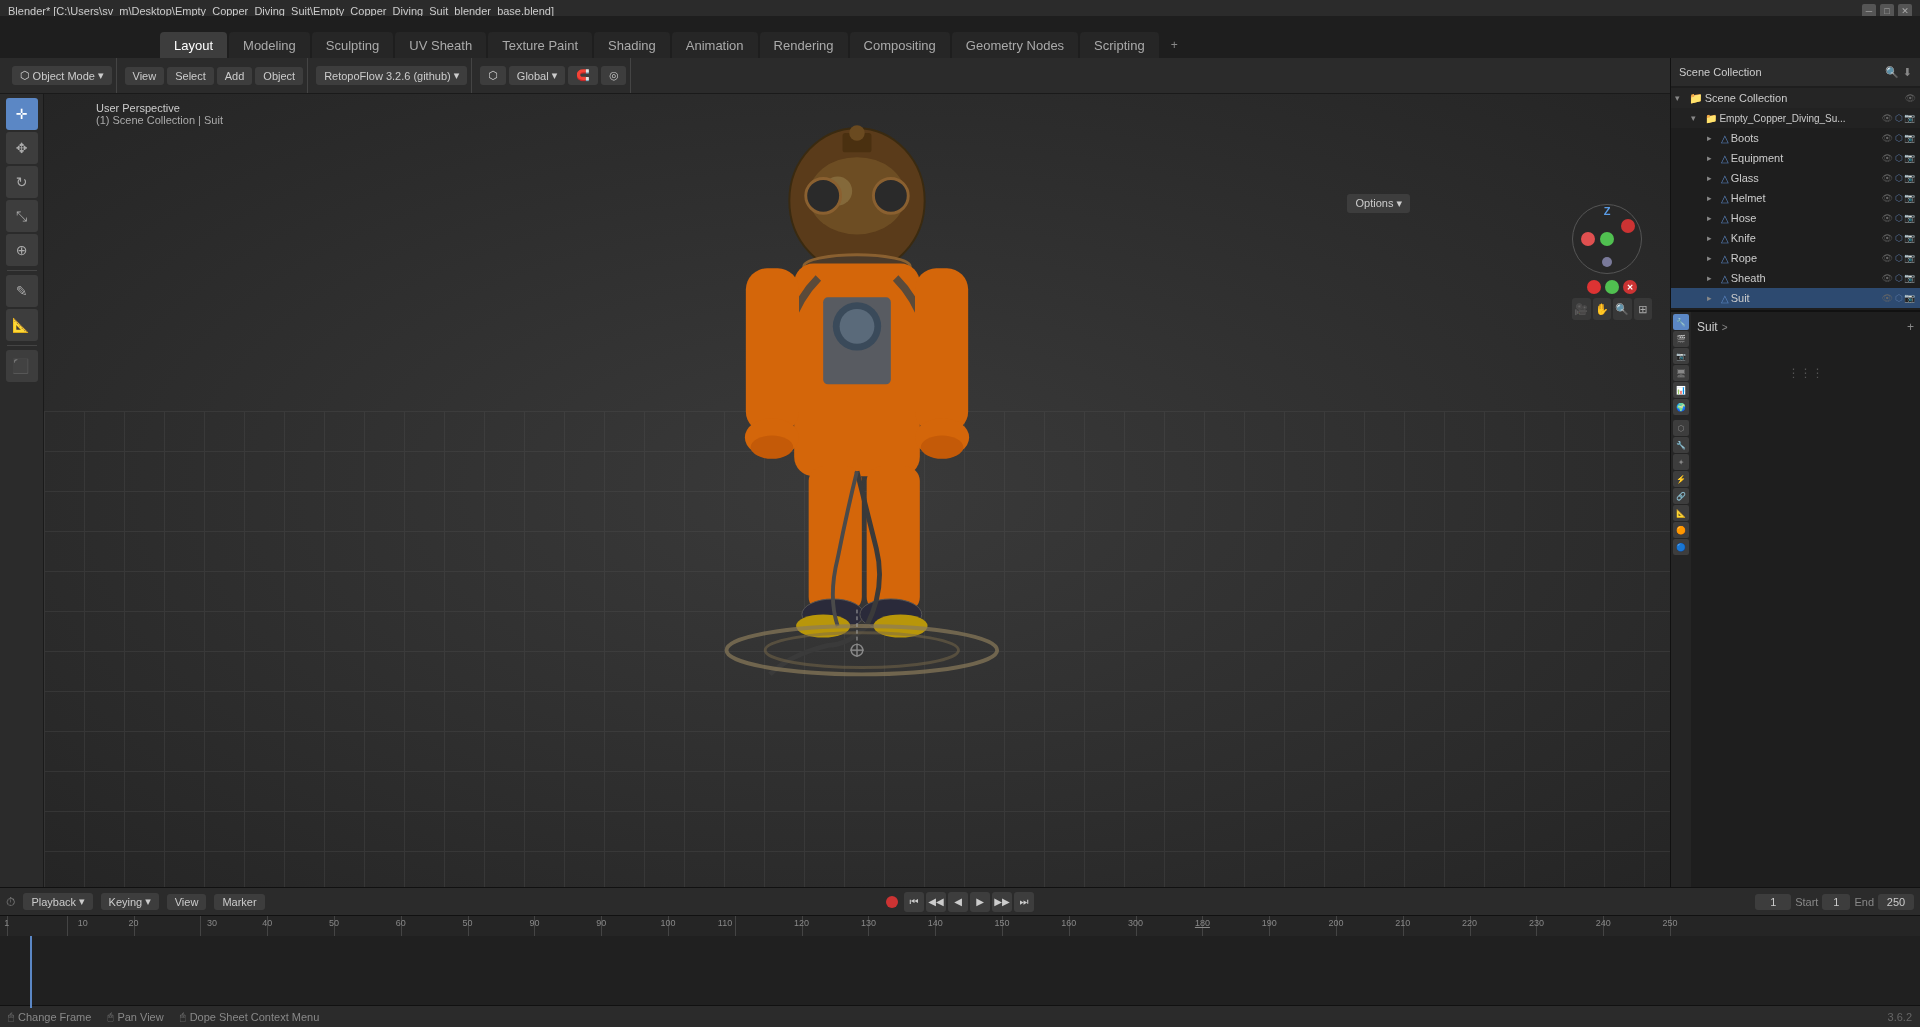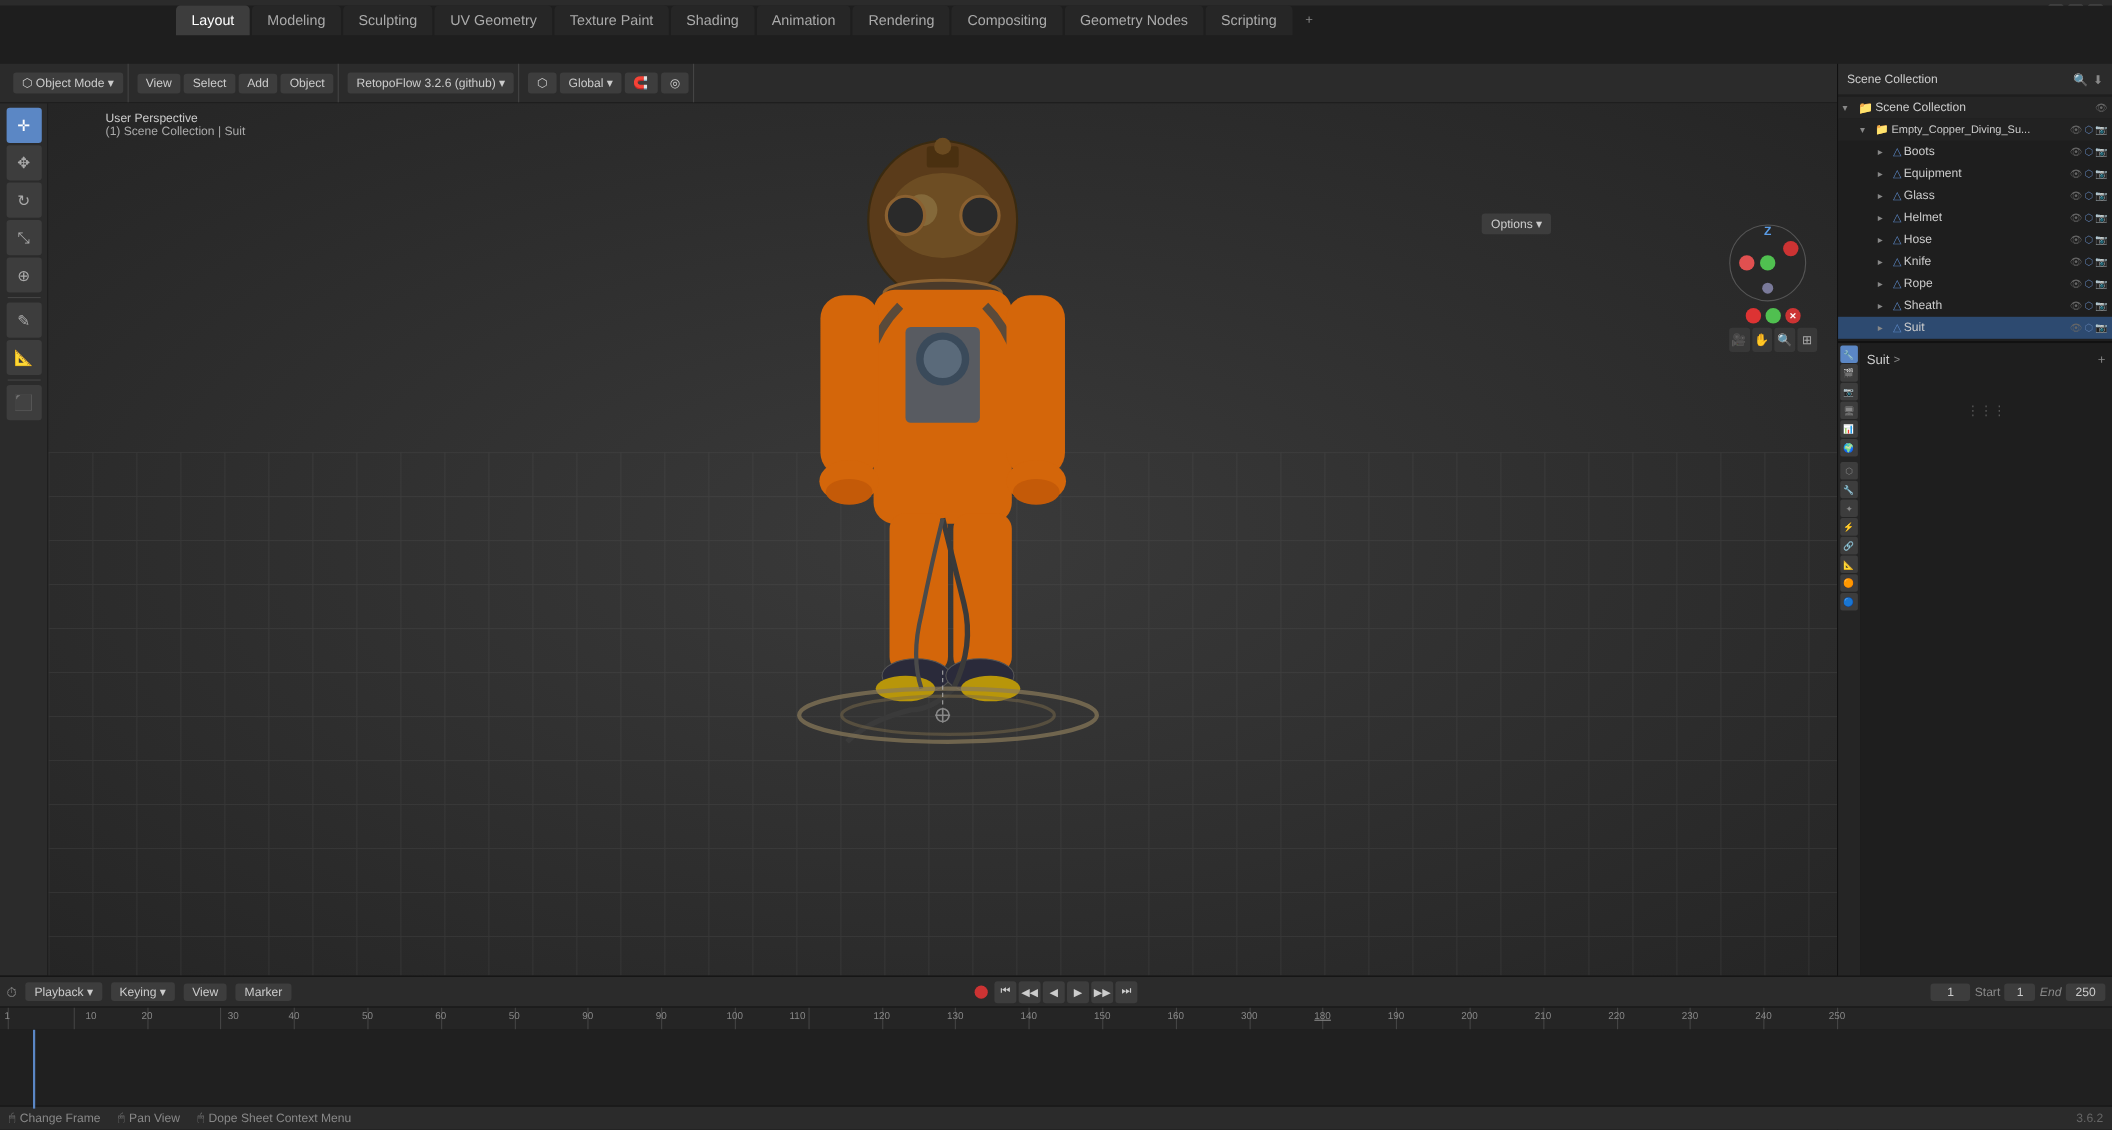--- a/index.html
+++ b/index.html
@@ -97,26 +97,26 @@
 
 <div id="menubar" style="top: 22px;">
   <div class="blender-logo">🔵</div>
   <div class="menu-item">File</div>
   <div class="menu-item">Edit</div>
   <div class="menu-item">Render</div>
   <div class="menu-item">Window</div>
   <div class="menu-item">Help</div>
 </div>
 
-<div id="workspacetabs" style="top: 5px; padding-top: 0; height: 58px; align-items: flex-start; padding-left: 160px; background: #1e1e1e;">
+<div id="workspacetabs" style="top: 16px; padding-top: 0; height: 58px; align-items: center; padding-left: 160px; background: #1e1e1e;">
 
   <div class="tab active">Layout</div>
   <div class="tab">Modeling</div>
   <div class="tab">Sculpting</div>
-  <div class="tab">UV Geometry</div>
+  <div class="tab">UV Sheath</div>
   <div class="tab">Texture Paint</div>
   <div class="tab">Shading</div>
   <div class="tab">Animation</div>
   <div class="tab">Rendering</div>
   <div class="tab">Compositing</div>
   <div class="tab">Geometry Nodes</div>
   <div class="tab">Scripting</div>
   <div class="tab-add">+</div>
 </div>
 
@@ -435,21 +435,21 @@
       <div class="play-btn">◀</div>
       <div class="play-btn">▶</div>
       <div class="play-btn">▶▶</div>
       <div class="play-btn">⏭</div>
     </div>
 
     <div style="margin-left:auto; display:flex; align-items:center; gap:4px;">
       <div style="background:#3d3d3d; padding:2px 6px; border-radius:3px; min-width:36px; text-align:center; font-size:11px; color:#ccc;">1</div>
       <div style="font-size:11px; color:#888;">Start</div>
       <div style="background:#3d3d3d; padding:2px 4px; border-radius:3px; min-width:28px; text-align:center; font-size:11px; color:#ccc;">1</div>
-      <div style="font-size:11px; color:#888;font-style:italic;">End</div>
+      <div style="font-size:11px; color:#888;">End</div>
       <div style="background:#3d3d3d; padding:2px 4px; border-radius:3px; min-width:36px; text-align:center; font-size:11px; color:#ccc;">250</div>
     </div>
   </div>
 
   <div id="timeline-ruler">
     <div id="frame-marks-container" style="position:absolute; top:0; left:0; right:0; height:100%; overflow:hidden;">
     <div class="timeline-frame-mark" style="left: 6.68px;"></div>
         <div class="timeline-frame-num" style="left: 6.68px;">1</div>
         <div class="timeline-frame-mark" style="left: 66.8px;"></div>
         <div class="timeline-frame-num" style="left: 66.8px; margin-left: 16px;">10</div>

